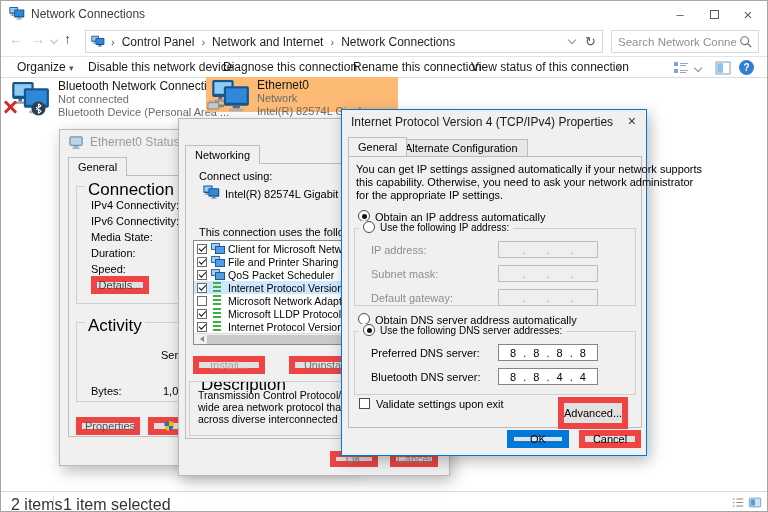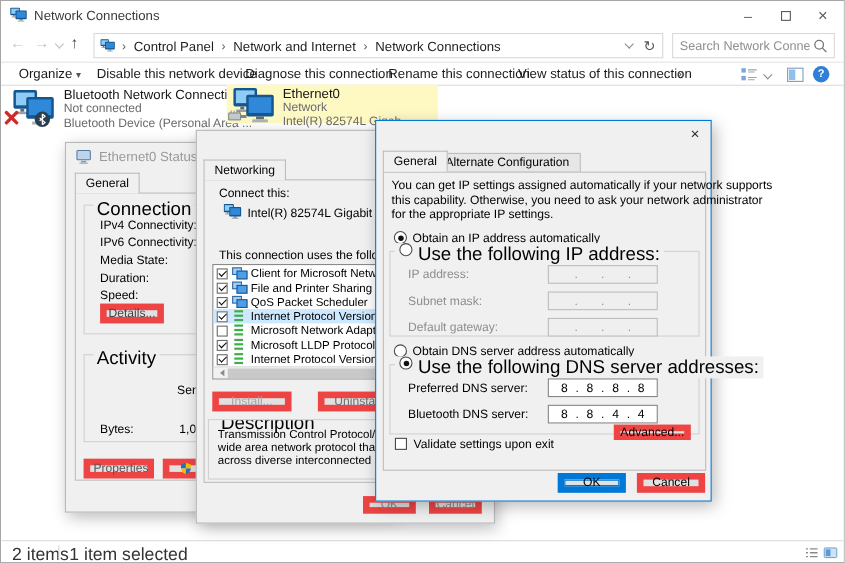--- a/index.html
+++ b/index.html
@@ -29,38 +29,38 @@
   .toolbar{left:0;top:57px;width:100%;height:20px;background:#fff;border-bottom:1px solid #dcdcdc}
   .tbitem{position:absolute;top:2px;font-size:12px;color:#1a1a1a;white-space:nowrap}
   .content{left:0;top:78px;width:100%;height:412px;background:#fff}
   .statusbar{left:0;top:490px;width:100%;height:35px;background:#fff;border-top:1px solid #dcdcdc;font-size:16px;color:#333}
   .vdiv{position:absolute;width:1px;height:13px;background:#d5d5d5;top:4px}
   .helpc{width:15px;height:15px;border-radius:50%;background:#2f7fd6;color:#fff;font-size:10px;display:flex;align-items:center;justify-content:center;font-weight:bold}
 
   
   .tile-name{font-size:12px;color:#161616;line-height:13px;white-space:nowrap}
   .tile-sub{font-size:11px;color:#6b6b6b;line-height:13px;white-space:nowrap}
-  .hl{background:#fef9c3}
+  .hl{background:#fdba74}
   .redx{position:absolute;width:16px;height:16px}
   .redx::before,.redx::after{content:"";position:absolute;left:7px;top:0;width:3px;height:16px;background:#cf2a27;border-radius:1px}
   .redx::before{transform:rotate(45deg)}
   .redx::after{transform:rotate(-45deg)}
 
   
   .dlg{position:absolute;background:#f0f0f0;box-shadow:3px 5px 14px rgba(0,0,0,.28)}
   .dlg.inactive{border:1px solid #b8b8b8}
   .dlg.active{border:1px solid #0078d7}
   .dtitle{position:absolute;left:0;top:0;right:0;height:24px;display:flex;align-items:center;gap:6px;padding:0 9px;font-size:12px;color:#1a1a1a}
   .inactive .dtitle{color:#9a9a9a}
   .tabv{position:absolute;font-size:11px;padding:3px 9px;background:#f0f0f0;border:1px solid #bdbdbd;border-bottom:none;z-index:3;white-space:nowrap}
   .tabv.off{background:#e7e7e7;border-bottom:1px solid #bdbdbd;z-index:1;padding:2px 9px;margin-top:2px}
   .panel{position:absolute;border:1px solid #bdbdbd;background:#f0f0f0;z-index:2}
   .grp{position:absolute;border:1px solid #d0d0d0}
   .grplbl{position:absolute;top:-7px;left:8px;background:#f0f0f0;padding:0 3px;font-size:17px;white-space:nowrap}
-  .grpradio{position:absolute;top:-8px;left:4px;background:#f0f0f0;padding:0 4px;display:flex;align-items:flex-start;gap:5px;font-size:17px;white-space:nowrap}
+  .grpradio{position:absolute;top:-8px;left:4px;background:#f0f0f0;padding:0 4px;display:flex;align-items:flex-end;gap:5px;font-size:10px;white-space:nowrap}
   .lab{position:absolute;font-size:11px;white-space:nowrap}
   .lab.gray{color:#8e8e8e}
   .radio{width:12px;height:12px;border:1px solid #4a4a4a;border-radius:50%;background:#fff;position:absolute}
   .radio.inl{position:relative}
   .radio[data-on="true"]::after{content:"";position:absolute;left:2.5px;top:2.5px;width:5px;height:5px;border-radius:50%;background:#111}
   .cbx{position:absolute;width:11px;height:11px;border:1px solid #4a4a4a;background:#fff}
   .btn{position:absolute;background:#e1e1e1;border:6px solid #ef4444;font-size:11px;display:flex;align-items:center;justify-content:center;white-space:nowrap;gap:4px}
   .btn.def{border-color:#0078d7;box-shadow:inset 0 0 0 1px #0078d7}
   .btn.dis{color:#a6a6a6}
   .btn.dim{color:#8f8f8f}
@@ -280,21 +280,21 @@
       <svg width="12" height="12">
           <use href="#shield"></use>
         </svg>
       <span>Di</span>
     </div>
   </div>
 
   <div class="dlg inactive" style="left:177px;top:117px;width:272px;height:358px;z-index:3">
     <div class="tabv" style="left:6px;top:26px">Networking</div>
     <div class="panel" style="left:6px;top:44px;width:260px;height:276px"></div>
-    <span class="lab" style="left:20px;top:51px;z-index:3">Connect this:</span>
+    <span class="lab" style="left:20px;top:51px;z-index:3">Connect using:</span>
     <svg class="a" style="left:24px;top:66px;z-index:3" width="17" height="15">
         <use href="#pc2"></use>
       </svg>
     <span class="lab nw" style="left:46px;top:69px;width:214px;z-index:3">Intel(R) 82574L Gigabit Network C</span>
     <span class="lab" style="left:20px;top:107px;z-index:3">This connection uses the following items:</span>
     <div class="lst" style="left:14px;top:121px;width:236px;height:105px;z-index:3">
       <div class="lrow" data-selected="false">
         <span class="cbl" data-on="true"></span>
         <span class="picon" data-type="client"></span>
         <span>Client for Microsoft Networks</span>
@@ -340,20 +340,23 @@
       <span class="grplbl">Description</span>
       <span class="lab nw" style="left:8px;top:7px;width:234px;font-size:10.5px">Transmission Control Protocol/Internet</span>
       <span class="lab nw" style="left:8px;top:19px;width:234px;font-size:10.5px">wide area network protocol that provid</span>
       <span class="lab nw" style="left:8px;top:31px;width:234px;font-size:10.5px">across diverse interconnected network</span>
     </div>
     <div class="btn dim" style="left:151px;top:332px;width:48px;height:16px">OK</div>
     <div class="btn dim" style="left:211px;top:332px;width:48px;height:16px">Cancel</div>
   </div>
 
   <div class="dlg active" style="left:340px;top:108px;width:306px;height:347px;z-index:4">
+    <div class="dtitle">
+      <span>Internet Protocol Version 4 (TCP/IPv4) Properties</span>
+    </div>
     <span class="a" style="right:10px;top:3px;font-size:14px;color:#333">×</span>
     <div class="tabv" style="left:6px;top:27px">General</div>
     <div class="tabv off" style="left:53px;top:27px">Alternate Configuration</div>
     <div class="panel" style="left:6px;top:46px;width:294px;height:272px"></div>
 
     <span class="lab" style="left:14px;top:66px;z-index:3">this capability. Otherwise, you need to ask your network administrator</span>
     <span class="lab" style="left:14px;top:53px;z-index:3">You can get IP settings assigned automatically if your network supports</span>
     <span class="lab" style="left:14px;top:79px;z-index:3">for the appropriate IP settings.</span>
 
     <span class="radio" style="left:16px;top:100px;z-index:3" data-on="true"></span>
@@ -381,19 +384,19 @@
         <span>Use the following DNS server addresses:</span>
       </span>
       <span class="lab" style="left:16px;top:15px">Preferred DNS server:</span>
       <div class="field" style="left:143px;top:12px;width:100px;height:17px">8 . 8 . 8 . 8</div>
       <span class="lab" style="left:16px;top:39px">Bluetooth DNS server:</span>
       <div class="field" style="left:143px;top:36px;width:100px;height:17px">8 . 8 . 4 . 4</div>
     </div>
 
     <span class="cbx" style="left:17px;top:288px;z-index:3" data-on="false"></span>
     <span class="lab" style="left:34px;top:288px;z-index:3">Validate settings upon exit</span>
-    <div class="btn" style="left:216px;top:276px;width:70px;height:14px;z-index:3">Advanced...</div>
+    <div class="btn" style="left:216px;top:287px;width:70px;height:32px;z-index:3">Advanced...</div>
 
     <div class="btn def" style="left:165px;top:320px;width:62px;height:18px">OK</div>
     <div class="btn" style="left:237px;top:320px;width:62px;height:18px">Cancel</div>
   </div>
 
 </div>
 
 </body></html>

